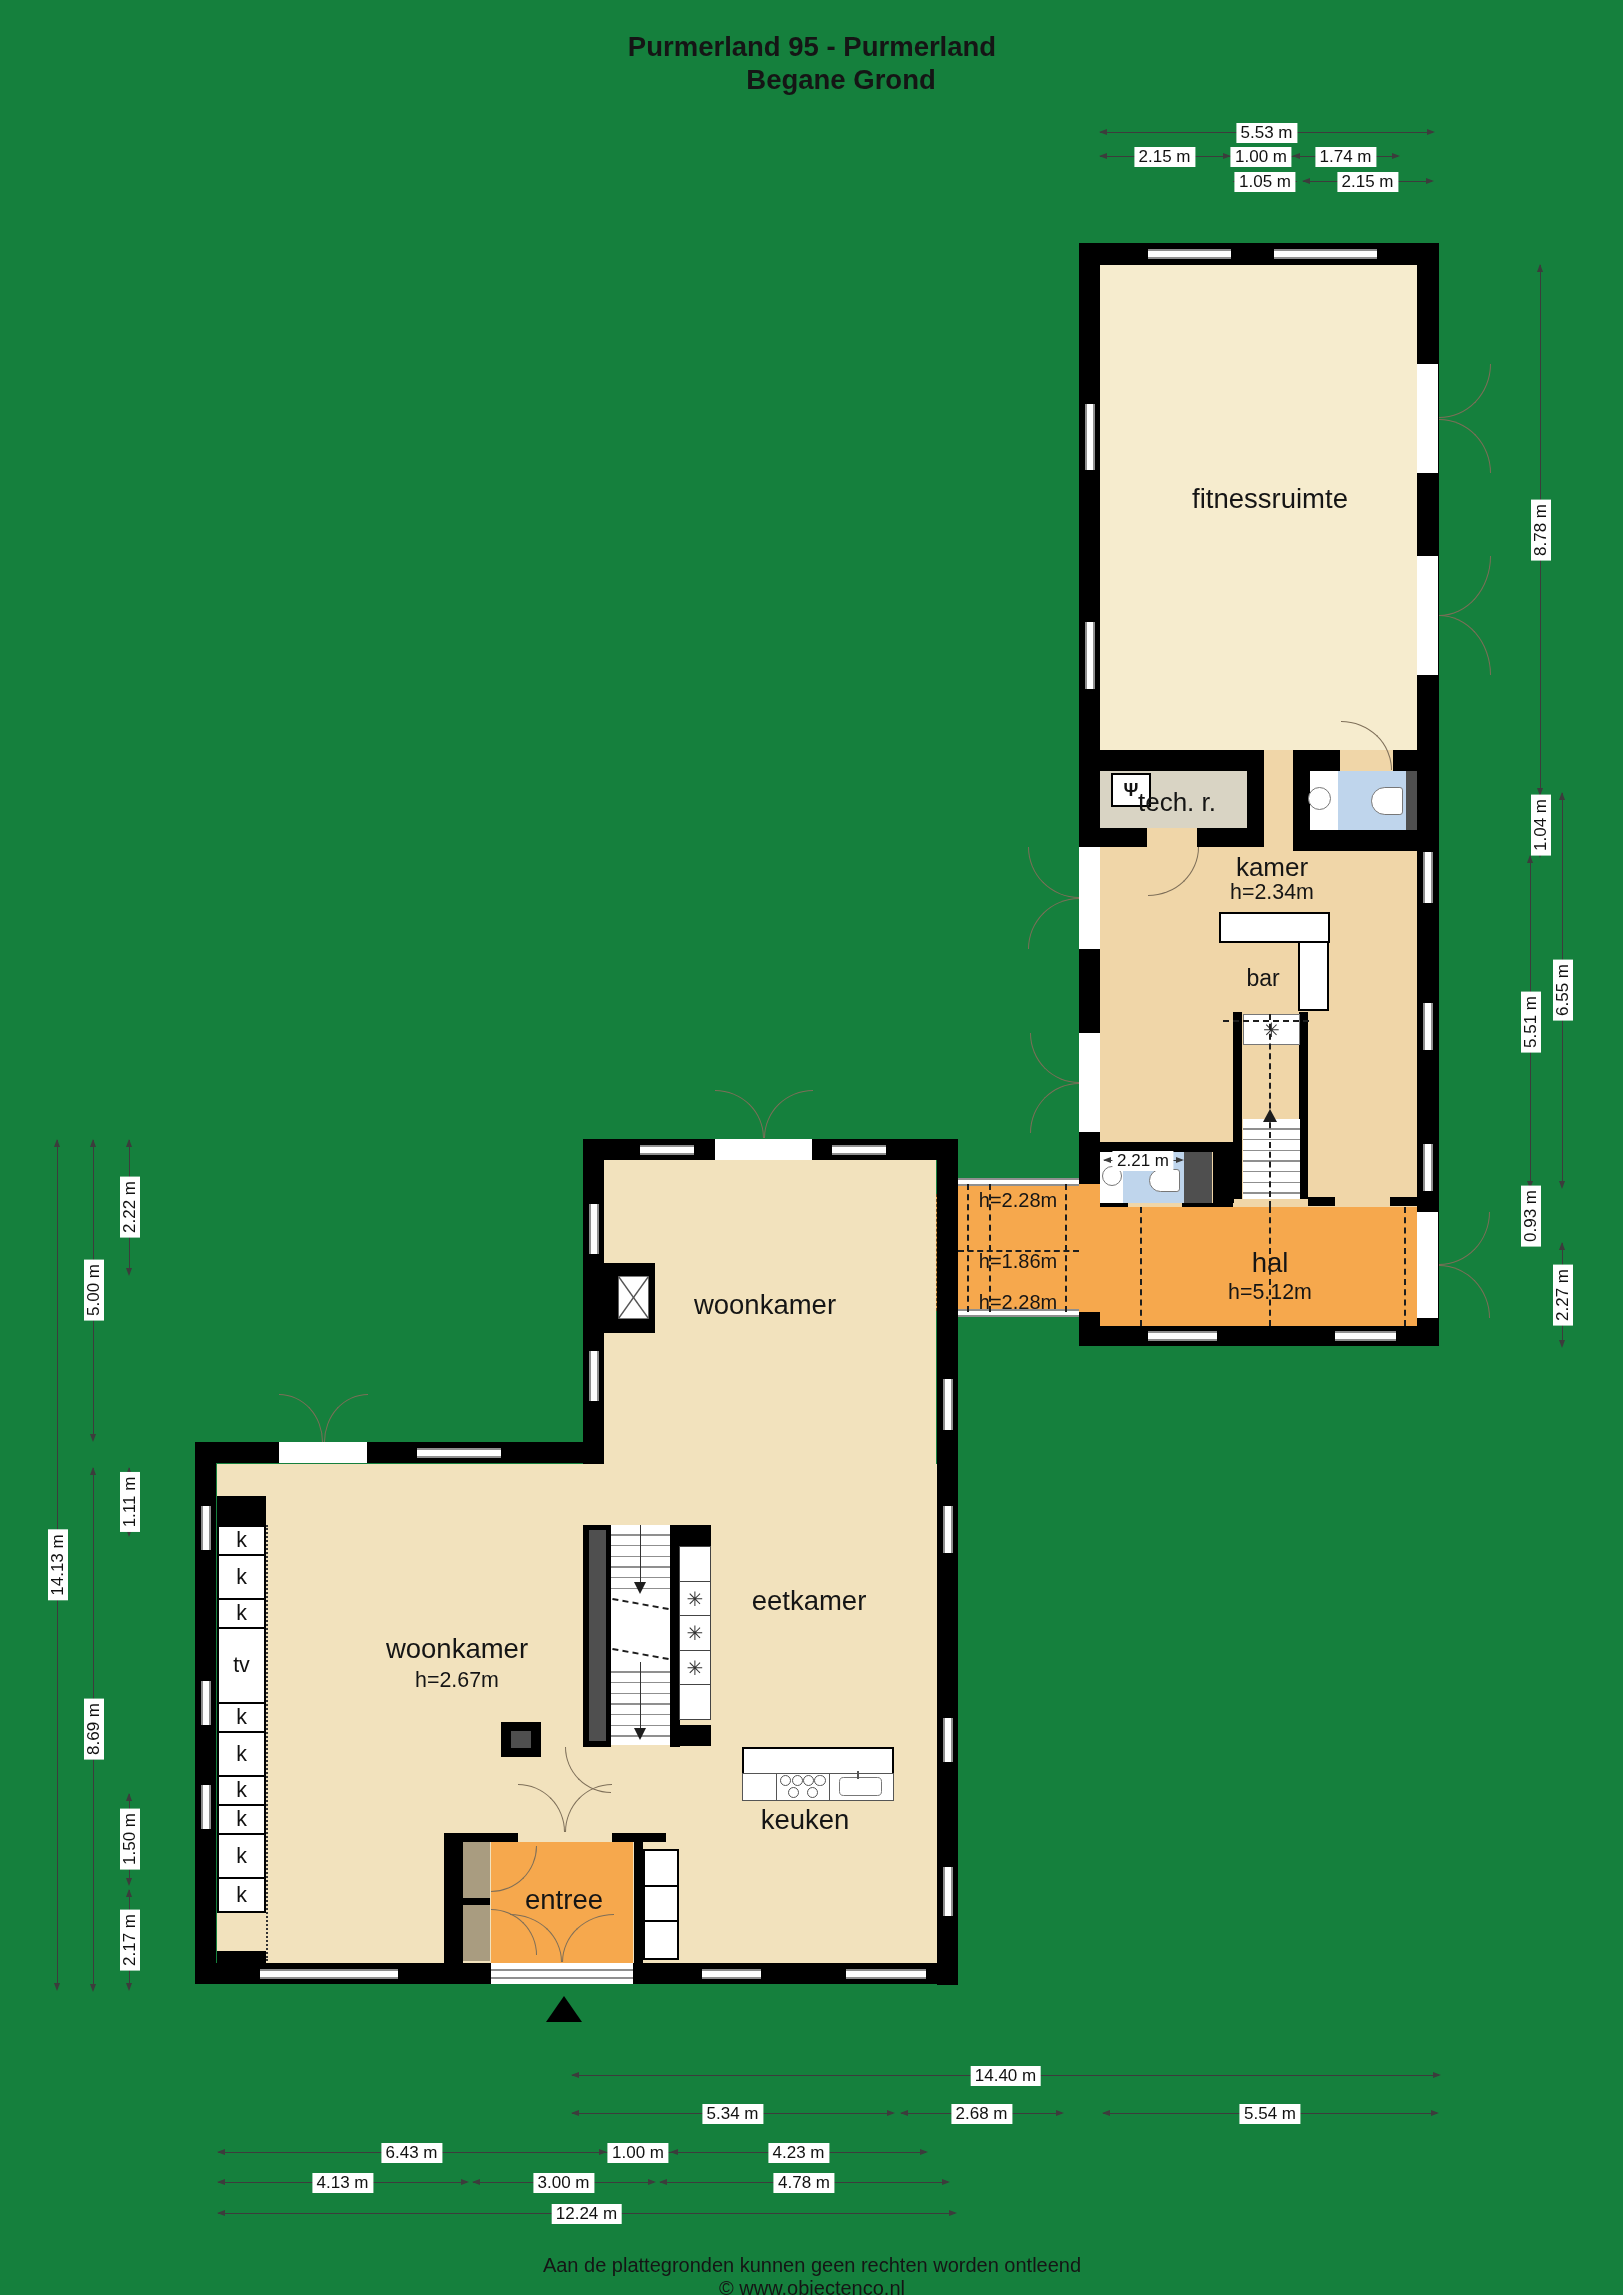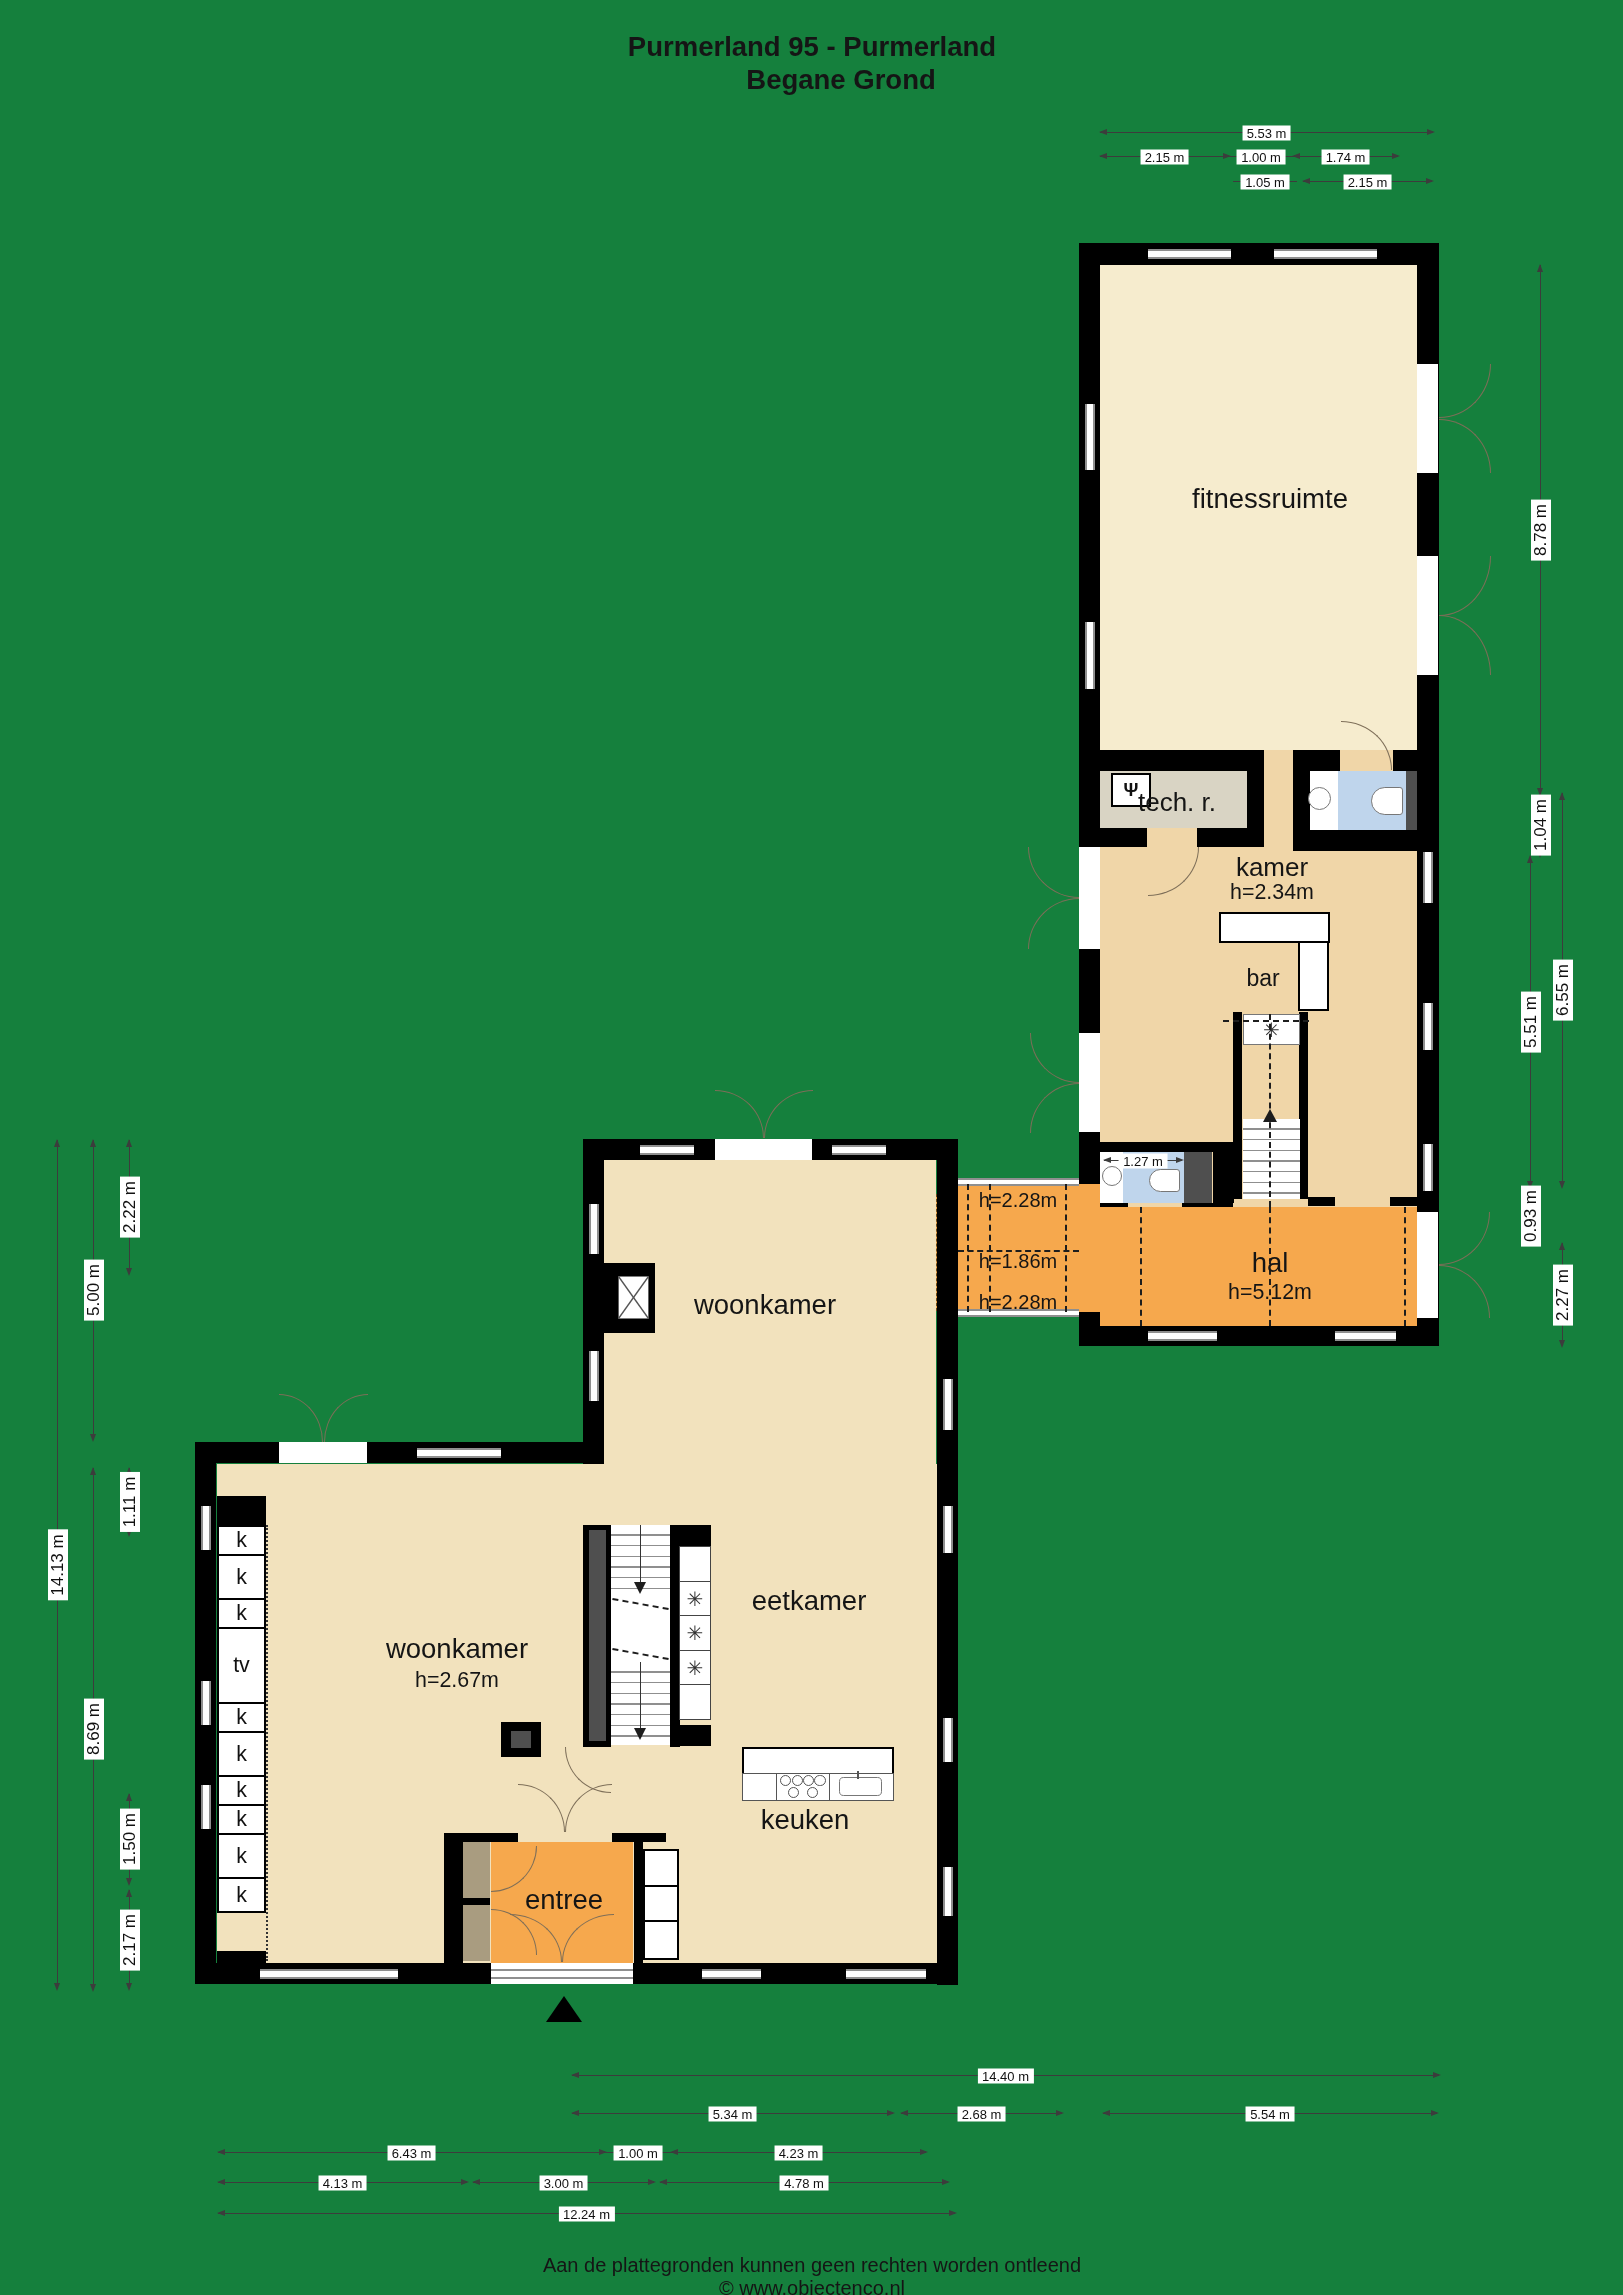--- a/index.html
+++ b/index.html
@@ -29,21 +29,21 @@
   .arc.br{border-bottom-width:1.5px;border-right-width:1.5px;border-bottom-right-radius:100% 100%;}
   .arc.bl{border-bottom-width:1.5px;border-left-width:1.5px;border-bottom-left-radius:100% 100%;}
   
   .dh{position:absolute;border-top:0.8px solid #3c3c3c;height:0;}
   .dv{position:absolute;border-left:0.8px solid #3c3c3c;width:0;}
   .dh .al,.dh .ar,.dv .at,.dv .ab{position:absolute;width:0;height:0;border:3.1px solid transparent;}
   .dh .al{left:-1.5px;top:-3.8px;border-left:0;border-right:8.4px solid #3c3c3c;}
   .dh .ar{right:-1.5px;top:-3.8px;border-right:0;border-left:8.4px solid #3c3c3c;}
   .dv .at{top:-1.5px;left:-3.8px;border-top:0;border-bottom:8.4px solid #3c3c3c;}
   .dv .ab{bottom:-1.5px;left:-3.8px;border-bottom:0;border-top:8.4px solid #3c3c3c;}
-  .dh span{position:absolute;left:50%;top:0;transform:translate(-50%,-50%);background:#fff;padding:0 4.6px;font-size:13px;white-space:nowrap;}
+  .dh span{position:absolute;left:50%;top:0;transform:translate(-50%,-50%);background:#fff;padding:0 4.6px;font-size:17px;white-space:nowrap;}
   .dv span{position:absolute;left:0;top:50%;transform:translate(-50%,-50%) rotate(-90deg);background:#fff;padding:0 4.6px;font-size:17px;white-space:nowrap;}
   .steps{background:#fff;background-image:repeating-linear-gradient(to bottom,#ffffff 0 9.2px,#8f8f8f 9.2px 10.7px);}
   .dashv{position:absolute;width:0;border-left:2.3px dashed #1d1d1d;}
   .dashh{position:absolute;height:0;border-top:2.3px dashed #1d1d1d;}
   .bord3{border:2.3px solid #000;box-sizing:border-box;background:#fff;}
   .cellk{box-sizing:border-box;border:2.3px solid #000;background:#fff;display:flex;align-items:center;justify-content:center;font-size:21.4px;}
   .fanc{box-sizing:border-box;border:1.5px solid #444;background:#fff;display:flex;align-items:center;justify-content:center;font-size:20px;color:#333;}
   .tri-up{width:0;height:0;border-left:7.7px solid transparent;border-right:7.7px solid transparent;border-bottom:13.8px solid #1d1d1d;}
   .tri-entry{width:0;height:0;border-left:18.4px solid transparent;border-right:18.4px solid transparent;border-bottom:26px solid #000;}
   .fixb{position:absolute;box-sizing:border-box;border:1.5px solid #777;background:#fff;}
@@ -99,21 +99,21 @@
   <div class="a wall" style="left:1100px;top:1142px;width:133px;height:10px;"></div>
   <div class="a f-white" style="left:1100px;top:1152px;width:23px;height:51px;"></div>
   <div class="a f-blue" style="left:1123px;top:1152px;width:61px;height:51px;"></div>
   <div class="a f-dark" style="left:1184px;top:1152px;width:28px;height:51px;"></div>
   <div class="a wall" style="left:1213px;top:1152px;width:20.7px;height:51px;"></div>
   <div class="fixb" style="left:1102px;top:1166px;width:20px;height:20px;border-radius:50%;"></div>
   <div class="fixb" style="left:1149px;top:1169px;width:31px;height:23px;border-radius:11.5px 3.1px 3.1px 11.5px;"></div>
   <div class="dh" style="left:1104px;top:1160px;width:78px;">
       <i class="al"></i>
       <i class="ar"></i>
-      <span>1.27 m</span>
+      <span>2.21 m</span>
     </div>
   <div class="a wall" style="left:1100px;top:1203px;width:28px;height:9.2px;"></div>
   <div class="a wall" style="left:1182px;top:1203px;width:51px;height:9.2px;"></div>
   <div class="arc br" style="left:1129px;top:1212px;width:54px;height:52px;"></div>
 
   <div class="a wall" style="left:1308px;top:1197px;width:27px;height:9.2px;"></div>
   <div class="a wall" style="left:1390px;top:1197px;width:27px;height:9.2px;"></div>
   <div class="arc br" style="left:1335px;top:1207px;width:55px;height:54px;"></div>
 
   <div class="a f-orange" style="left:1100px;top:1207px;width:317px;height:119px;"></div>

